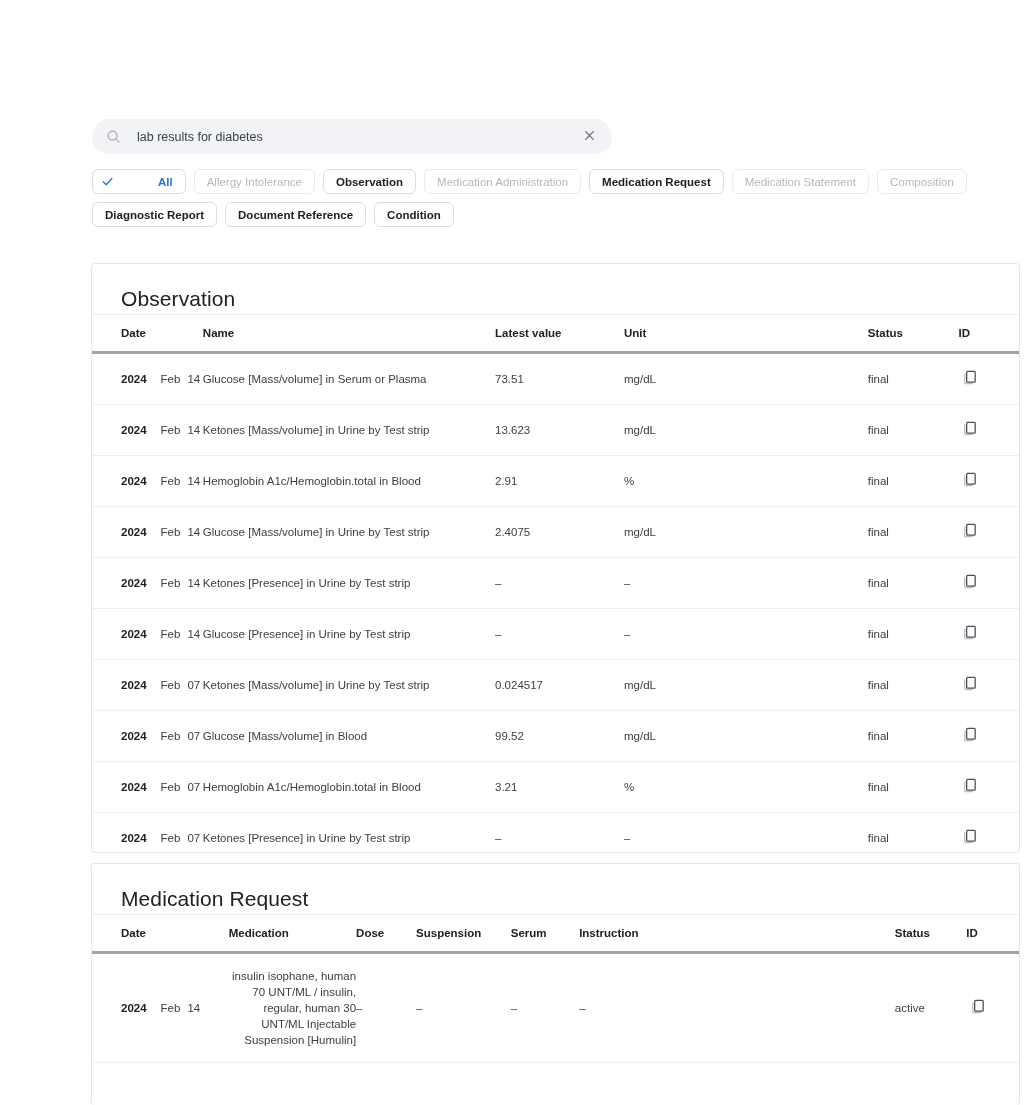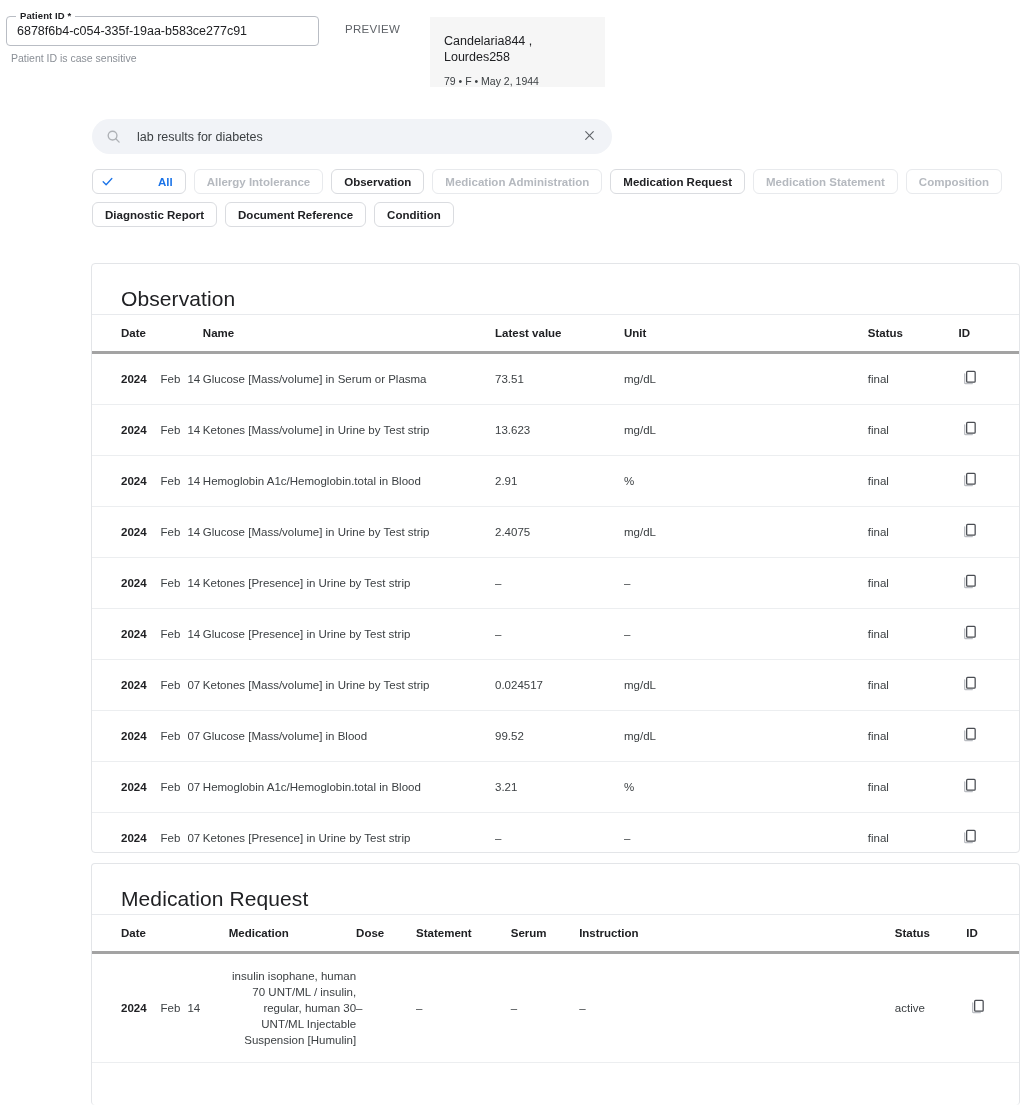--- a/index.html
+++ b/index.html
@@ -114,21 +114,21 @@
     display: inline-flex; align-items: center;
     padding: 0 12px;
     font-size: 11.5px;
     font-weight: bold;
     color: #202124;
     cursor: pointer;
     white-space: nowrap;
     font-family: "Liberation Sans", sans-serif;
     gap: 39px;
   }
-  .chip.dim { color: #b5b9bf; border-color: #e8eaed; font-weight: bold; }
+  .chip.dim { color: #b5b9bf; border-color: #e8eaed; font-weight: normal; }
   .chip.all { color: #1a73e8; border-color: #dadce0; padding-left: 8px; }
   .chip .check { width: 13px; height: 13px; margin-right: 5px; }
 
   
   .card {
     position: absolute;
     left: 91px;
     width: 929px;
     background: #fff;
     border: 1px solid #e3e5e8;
@@ -196,37 +196,20 @@
     display: inline-flex; align-items: center; justify-content: center;
   }
 
   .med-name-cell { line-height: 16px; font-size: 11.5px; color: #3c4043; text-align: right; }
 </style>
 </head>
 <body>
 
 <div class="page">
 
-  <div class="top-row">
-
-    <div class="patient-field-wrap">
-      <div class="mui-outline">
-        <span class="mui-legend">Patient ID *</span>
-        <input class="patient-input" value="6878f6b4-c054-335f-19aa-b583ce277c91" placeholder="Patient ID" style="">
-      </div>
-      <div class="helper-text">Patient ID is case sensitive</div>
-    </div>
-
-    <div class="preview-label">PREVIEW</div>
-
-    <div class="patient-card">
-      <div class="patient-name">Candelaria844 , Lourdes258</div>
-      <div class="patient-meta">79 • F • May 2, 1944</div>
-    </div>
-  </div>
 
   <div class="search-bar">
     <span class="search-icon">
       <svg viewBox="0 0 24 24" width="15" height="15">
           <path fill="none" stroke="#5f6368" stroke-width="2.2" d="M10.5 3.5a7 7 0 1 0 0 14 7 7 0 0 0 0-14z"></path>
           <path stroke="#5f6368" stroke-width="2.2" stroke-linecap="round" d="M15.7 15.7 21 21"></path>
         </svg>
     </span>
     <input class="search-text" value="lab results for diabetes" placeholder="Search" style="">
     <button class="search-clear">
@@ -446,21 +429,21 @@
         <col class="mr-rout">
           <col class="mr-inst">
           <col class="mr-stat">
           <col class="mr-id">
       </colgroup>
       <thead>
         <tr>
           <th class="c-pad">Date</th>
           <th>Medication</th>
           <th>Dose</th>
-          <th>Statement</th>
+          <th>Suspension</th>
           <th>Serum</th>
           <th>Instruction</th>
           <th>Status</th>
           <th>ID</th>
         </tr>
       </thead>
       <tbody id="medreq-body">
           <tr>
             <td class="c-pad"><span class="yr">2024</span><span class="mo">Feb</span><span>14</span></td>
             <td class="med-name-cell">insulin isophane, human 70 UNT/ML / insulin, regular, human 30 UNT/ML Injectable Suspension [Humulin]</td>

